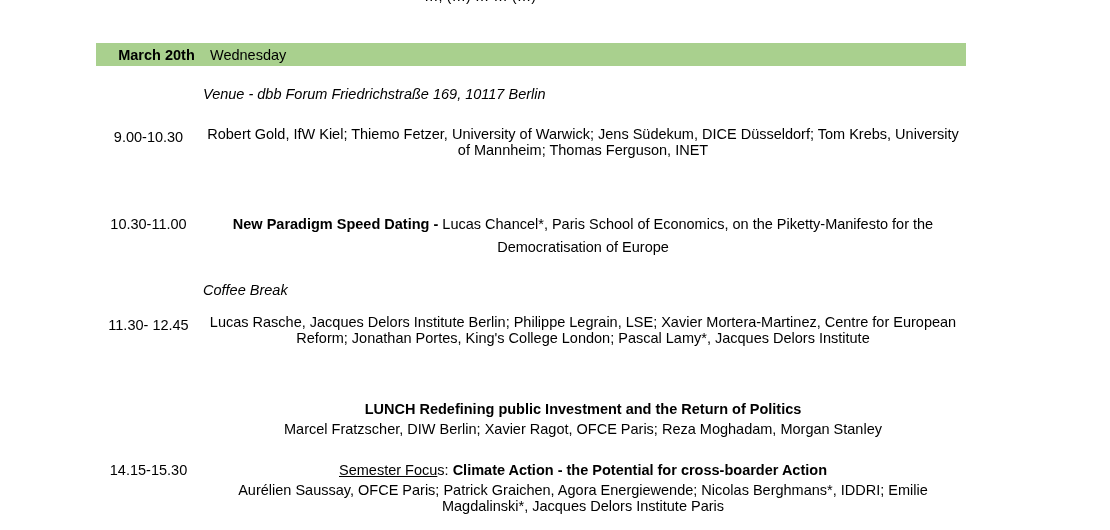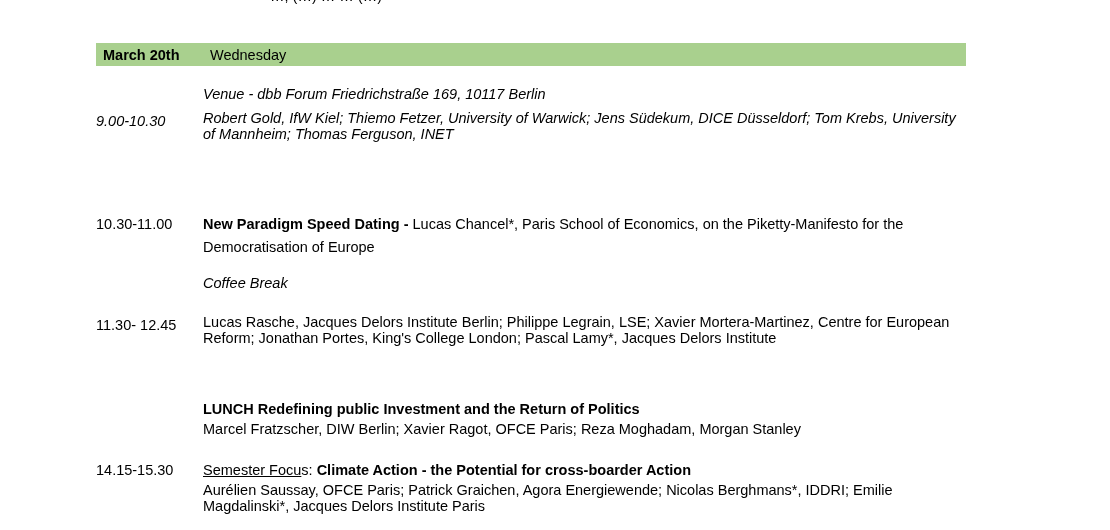--- a/index.html
+++ b/index.html
@@ -12,20 +12,21 @@
     height: 530px;
     font-family: "Liberation Sans", sans-serif;
     color: #000000;
     overflow: hidden;
     position: relative;
   }
   .page {
     position: relative;
     width: 1110px;
     height: 530px;
+    text-align: center;
   }
   
   .cutoff-line {
     position: absolute;
     top: 0px;
     left: 270px;
     width: 420px;
     height: 5px;
     overflow: hidden;
     color: #000;
@@ -113,37 +114,37 @@
     <span>…, (…)   …  …  (…)</span>
   </div>
 
   <div class="day-header">
     <div class="date">March 20th</div>
     <div class="weekday">Wednesday</div>
   </div>
 
   <div class="venue">Venue - dbb Forum Friedrichstraße 169, 10117 Berlin</div>
 
-  <div class="row" style="position:absolute; top:110px; left:0; width:989px;font-style:italic;">
+  <div class="row" style="position:absolute; top:126px; left:0; width:989px;">
     <div class="time">9.00-10.30</div>
     <div class="content">
       <div class="speakers">Robert Gold, IfW Kiel; Thiemo Fetzer, University of Warwick; Jens Südekum, DICE Düsseldorf; Tom Krebs, University of Mannheim; Thomas Ferguson, INET</div>
     </div>
   </div>
 
   <div class="row" style="position:absolute; top:213px; left:0; width:1110px;">
     <div class="time">10.30-11.00</div>
     <div class="content">
       <div class="title-line">
         <span class="bold">New Paradigm Speed Dating - </span><span>Lucas Chancel*, Paris School of Economics, on the Piketty-Manifesto for the Democratisation of Europe</span>
       </div>
     </div>
   </div>
 
-  <div class="coffee" style="top:275px;">Coffee Break</div>
+  <div class="coffee" style="top:282px;">Coffee Break</div>
 
   <div class="row" style="position:absolute; top:314px; left:0; width:908px;">
     <div class="time">11.30- 12.45</div>
     <div class="content">
       <div class="speakers">Lucas Rasche, Jacques Delors Institute Berlin; Philippe Legrain, LSE; Xavier Mortera-Martinez, Centre for European Reform; Jonathan Portes, King's College London; Pascal Lamy*, Jacques Delors Institute</div>
     </div>
   </div>
 
   <div class="row" style="position:absolute; top:398px; left:0; width:1110px;">
     <div class="content">

